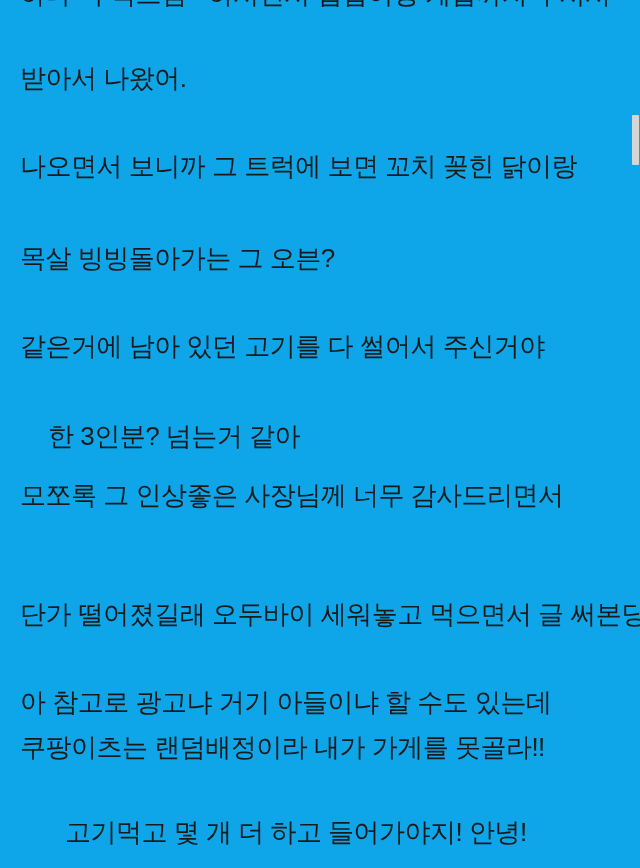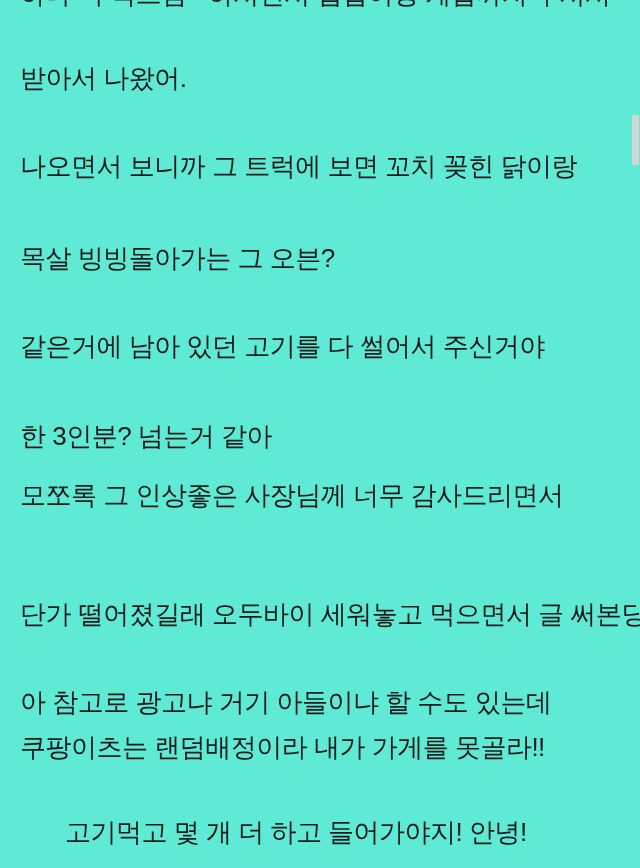--- a/index.html
+++ b/index.html
@@ -3,41 +3,41 @@
 <meta charset="utf-8">
 <style>
   html, body {
     margin: 0;
     padding: 0;
   }
   .screen {
     position: relative;
     width: 640px;
     height: 868px;
-    background: #5eead4;
+    background: #0ea5e9;
     overflow: hidden;
     font-family: "Liberation Sans", "DejaVu Sans", sans-serif;
   }
   .post-line {
     position: absolute;
     left: 20px;
     color: #1a1a1a;
     font-size: 26px;
     line-height: 30px;
     letter-spacing: -0.5px;
     white-space: nowrap;
     font-weight: 500;
   }
   
   .l-clipped { top: -21px; }
   .l0  { top: 63px; }
   .l1  { top: 151px; }
   .l2  { top: 243px; }
   .l3  { top: 331px; text-align: center; }
-  .l4  { top: 421px; }
+  .l4  { top: 421px; margin-left: 28px; }
   .l5  { top: 480px; }
   .l6  { top: 599px; }
   .l7  { top: 687px; }
   .l8  { top: 732px; }
   .l9  { top: 817px; margin-left: 45px; }
   .scrollbar-thumb {
     position: absolute;
     right: 1px;
     top: 115px;
     width: 7px;

